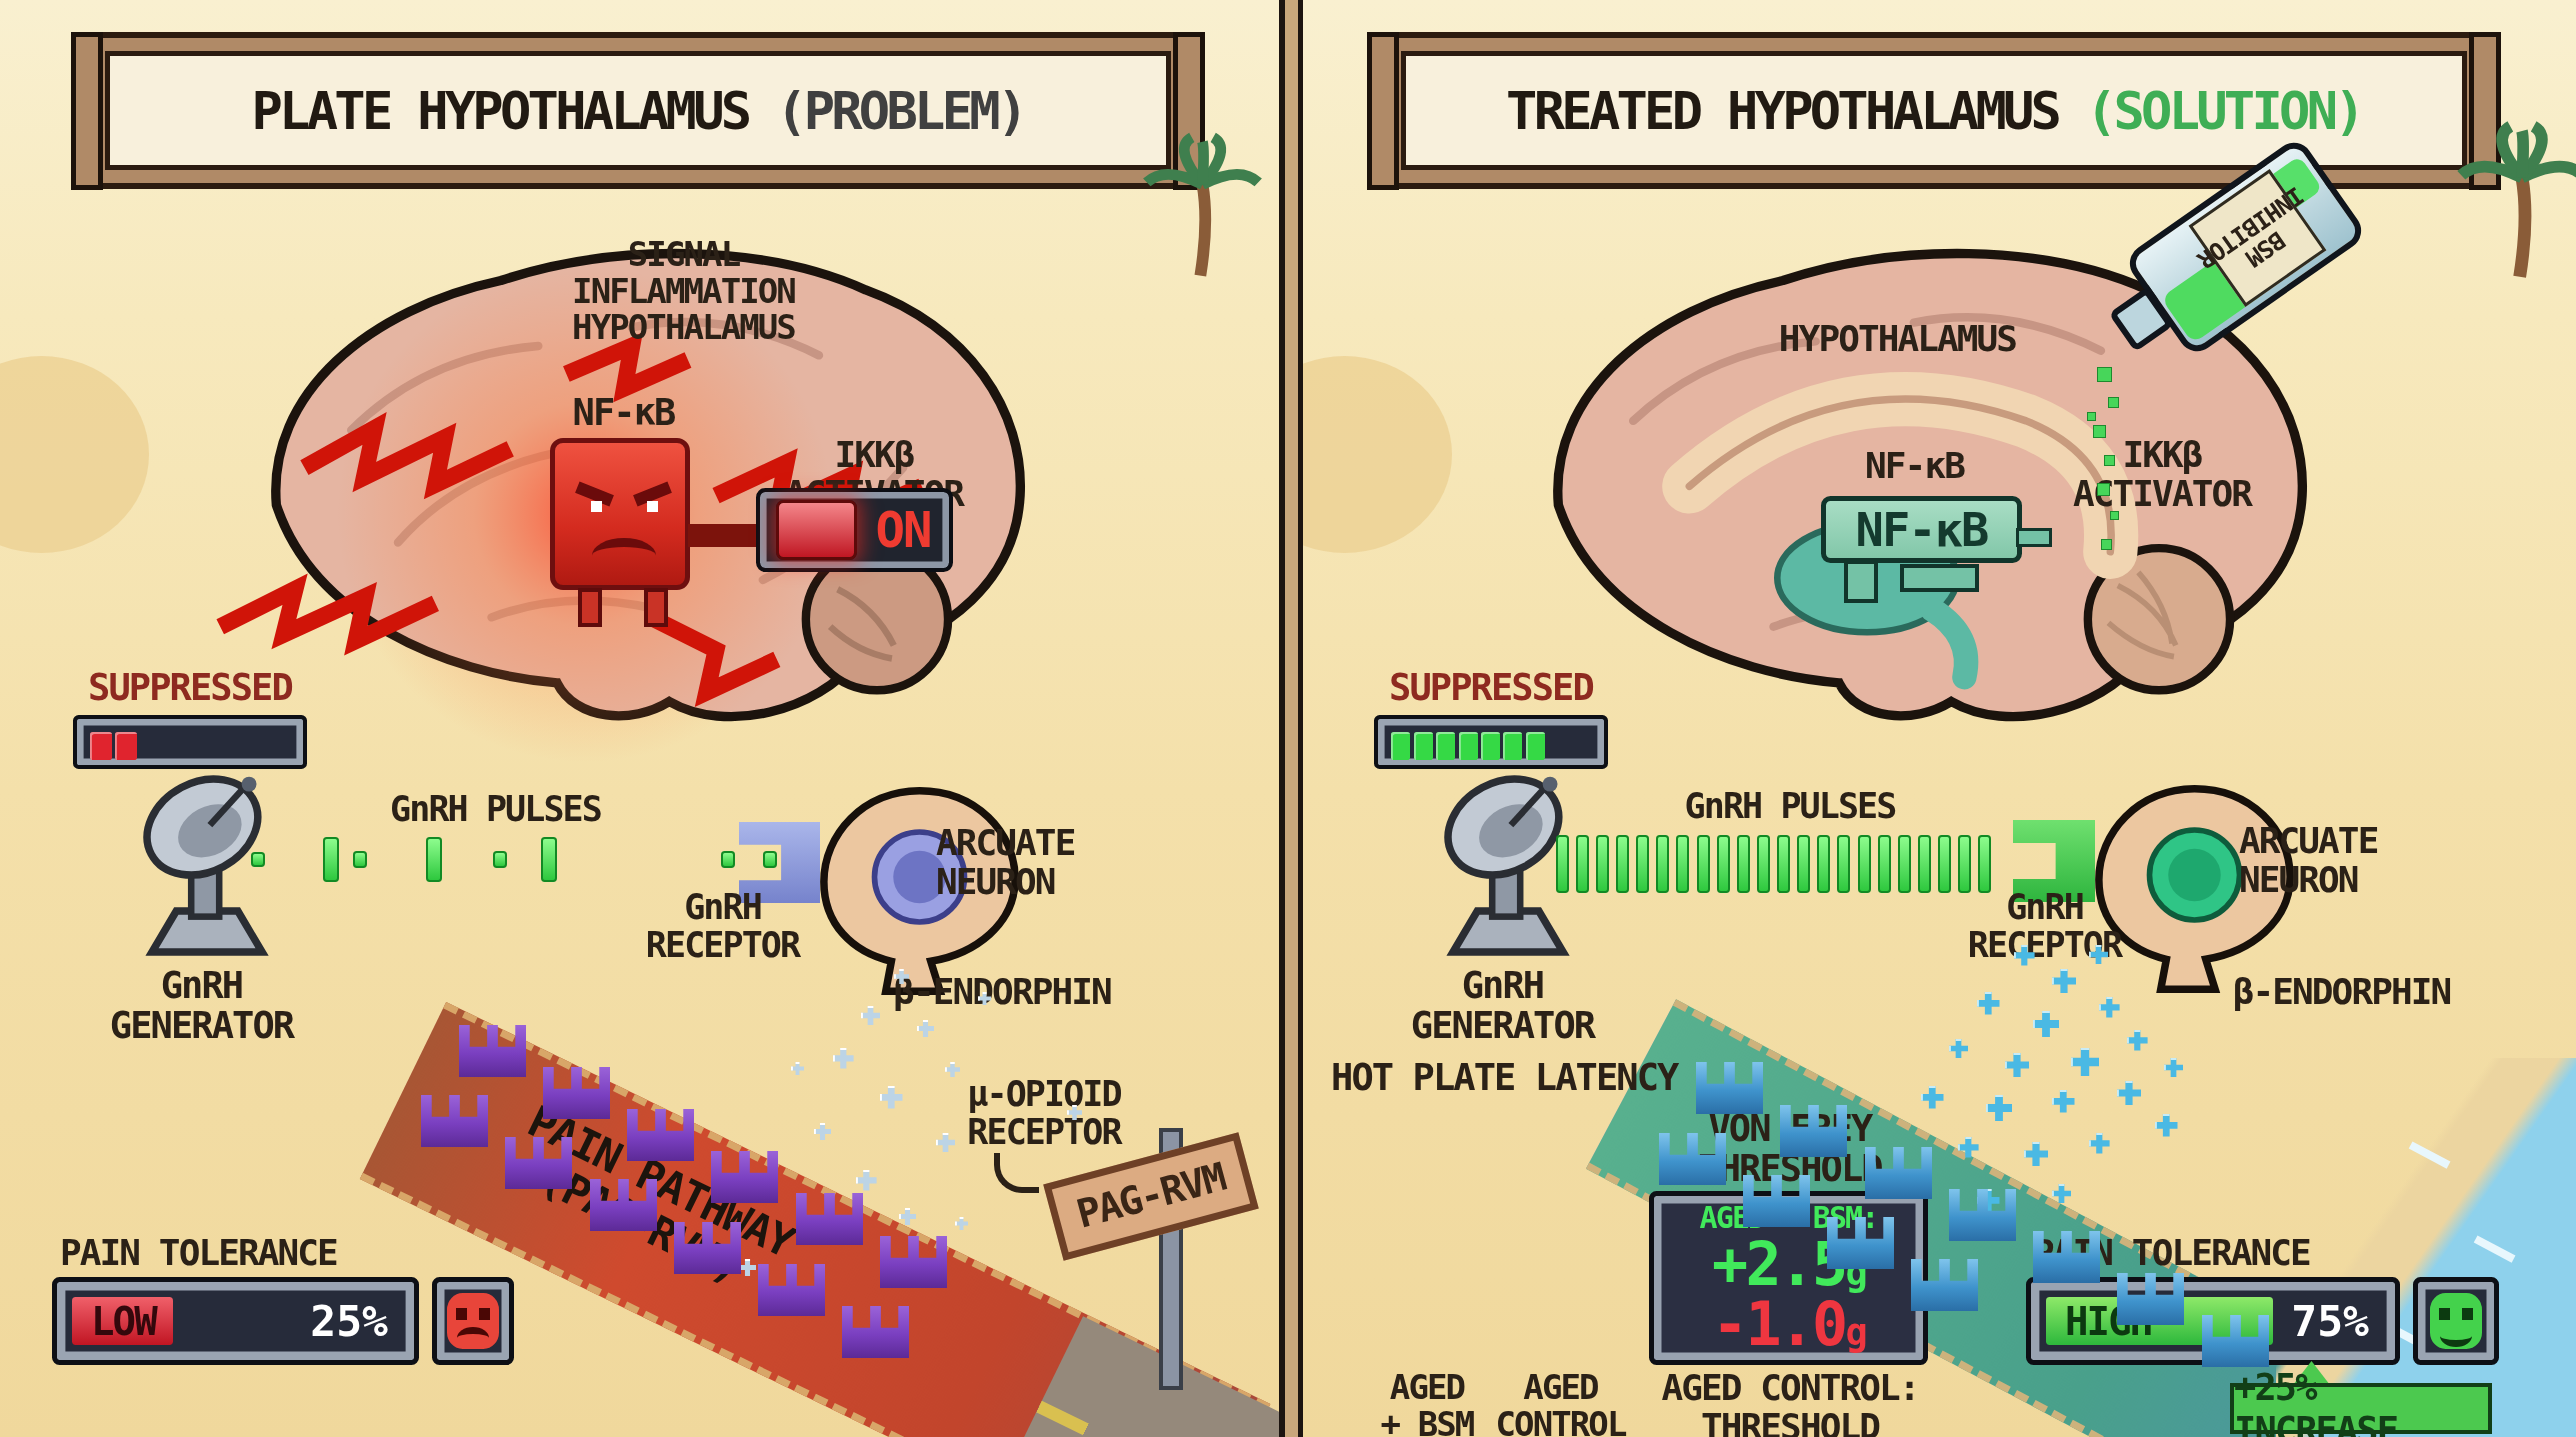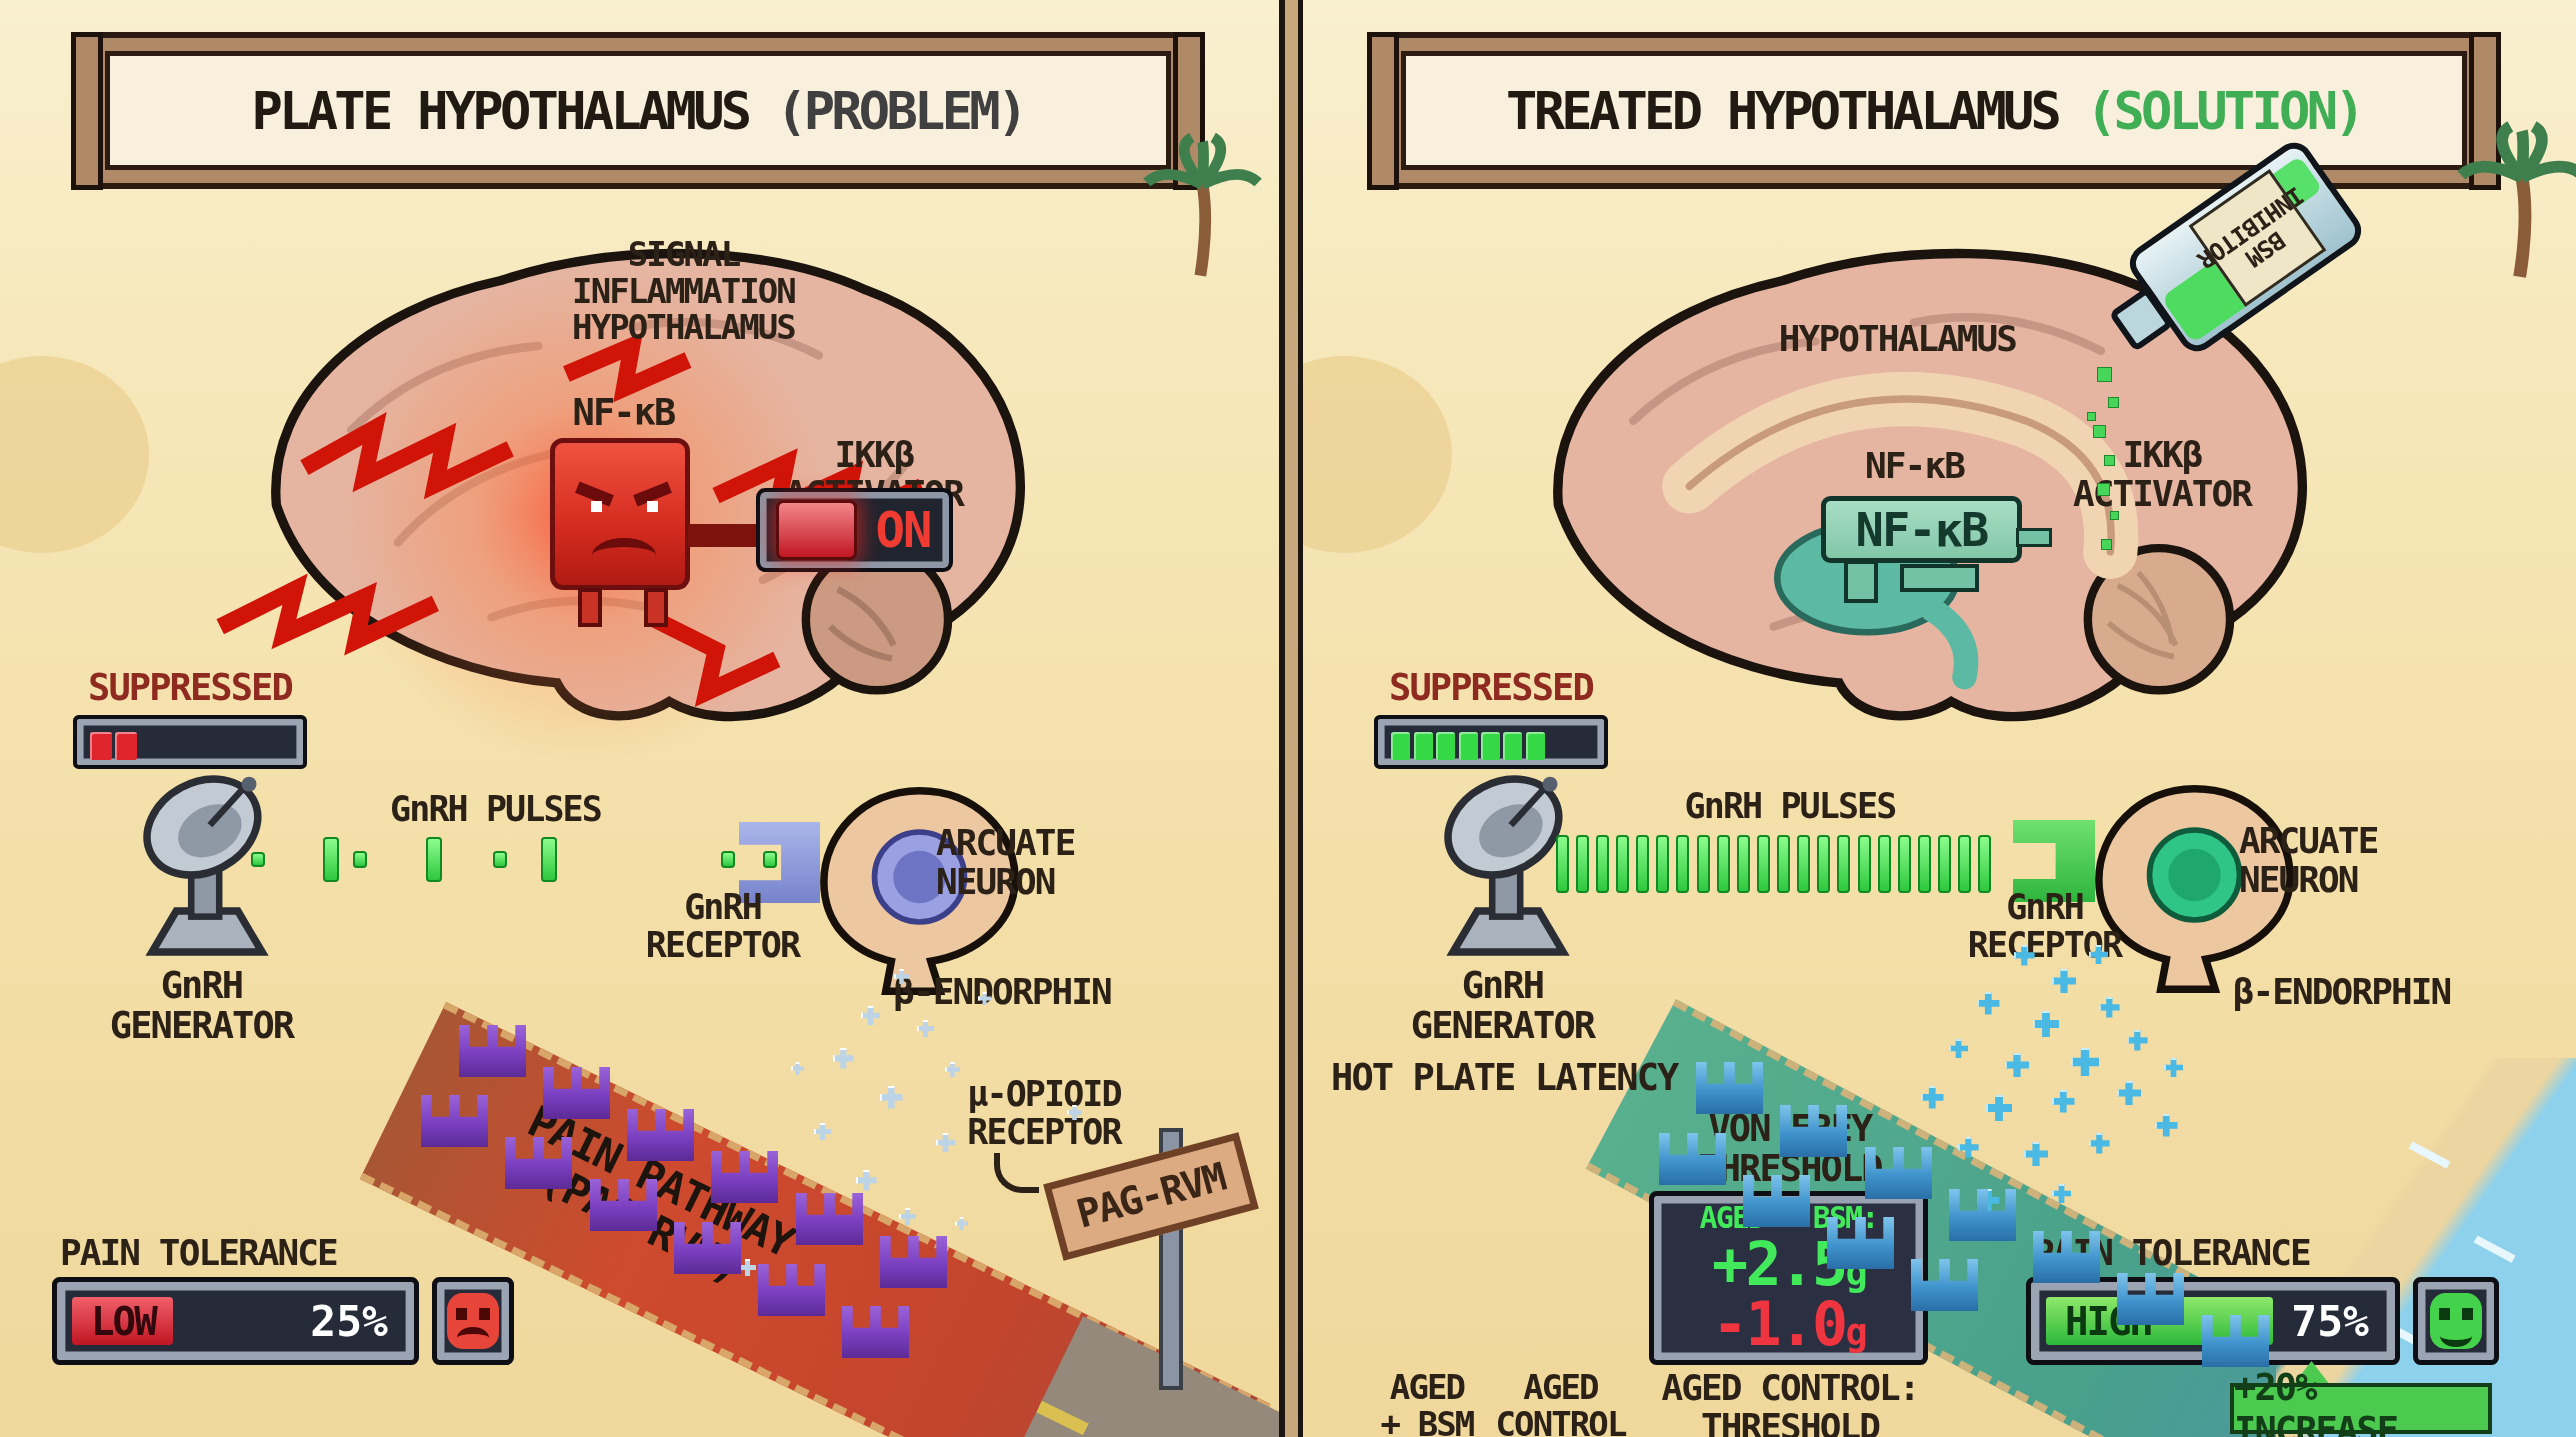--- a/index.html
+++ b/index.html
@@ -407,21 +407,21 @@
     </div>
     <div class="a facebox" style="left:1110px;top:1277px;width:86px;height:88px;">
       <div class="face" style="background:#44d24c;">
         <div class="e" style="left:9.4px;background:#0c3a10;"></div>
         <div class="e" style="right:9.4px;background:#0c3a10;"></div>
         <div class="m" style="top:32px;border-bottom:7.5px solid #0c3a10;border-radius:0 0 50% 50%;"></div>
       </div>
     </div>
 
     <div class="a" style="left:990px;top:1361px;width:37px;height:24px;background:#4cc94f;clip-path:polygon(50% 0,100% 100%,0 100%);filter:drop-shadow(0 -2.8px 0 #123f17);"></div>
-    <div class="a badge" style="left:927px;top:1383px;width:262px;height:51px;">+20% INCREASE</div>
+    <div class="a badge" style="left:927px;top:1383px;width:262px;height:51px;">+25% INCREASE</div>
   <div class="pulse" style="left: 253px; top: 835px; width: 13px; height: 58px;"></div>
       <div class="pulse" style="left: 273px; top: 835px; width: 13px; height: 58px;"></div>
       <div class="pulse" style="left: 293px; top: 835px; width: 13px; height: 58px;"></div>
       <div class="pulse" style="left: 313px; top: 835px; width: 13px; height: 58px;"></div>
       <div class="pulse" style="left: 333px; top: 835px; width: 13px; height: 58px;"></div>
       <div class="pulse" style="left: 353px; top: 835px; width: 13px; height: 58px;"></div>
       <div class="pulse" style="left: 373px; top: 835px; width: 13px; height: 58px;"></div>
       <div class="pulse" style="left: 394px; top: 835px; width: 13px; height: 58px;"></div>
       <div class="pulse" style="left: 414px; top: 835px; width: 13px; height: 58px;"></div>
       <div class="pulse" style="left: 434px; top: 835px; width: 13px; height: 58px;"></div>

